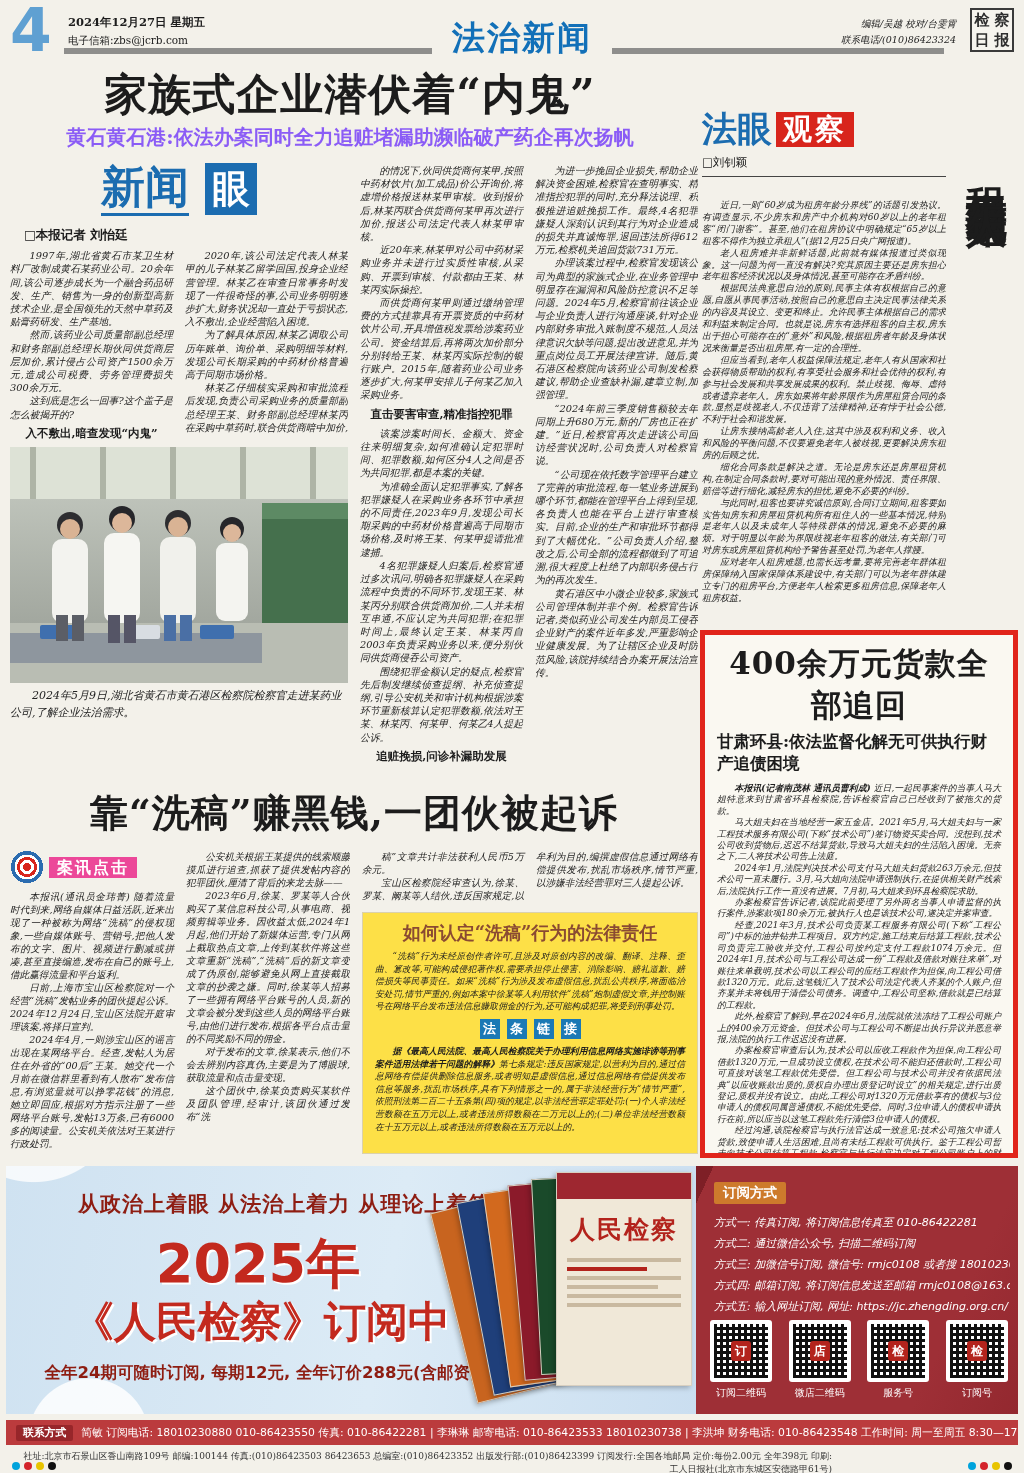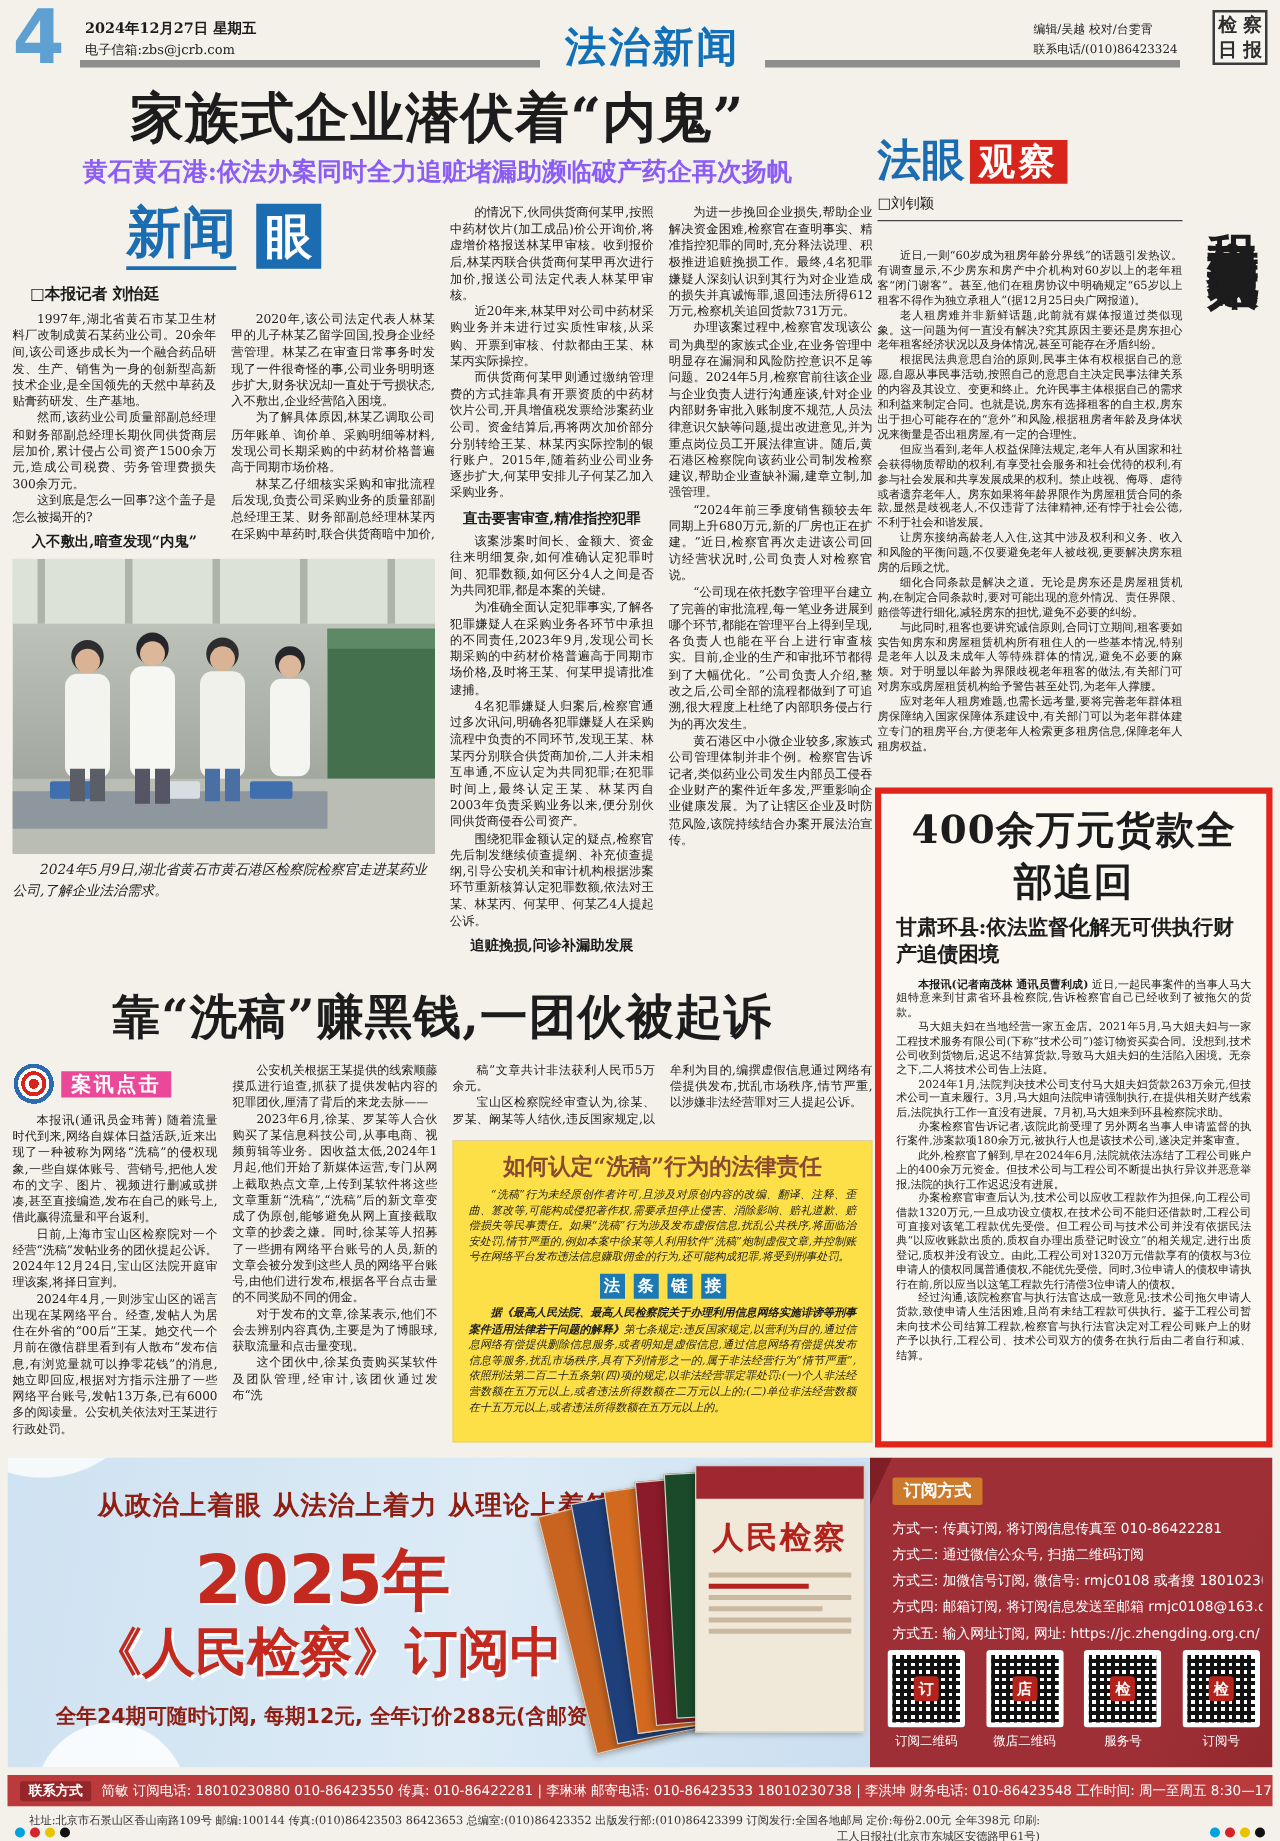--- a/index.html
+++ b/index.html
@@ -14,41 +14,41 @@
   .masthead { position:absolute; top:8px; left:10px; right:10px; height:56px; }
   .pagenum { position:absolute; left:0; top:-8px; font-family:"DejaVu Sans","Liberation Sans",sans-serif;
              font-size:60px; font-weight:bold; color:#5fa0d2; line-height:1; }
   .dateblock { position:absolute; left:58px; top:6px; font-size:11.5px; line-height:1.55; font-weight:bold; }
   .dateblock .em { font-weight:normal; font-size:10.5px; }
   .rule-l { position:absolute; left:54px; top:40px; width:368px; height:6px; background:#8e8e8c; }
   .rule-r { position:absolute; left:602px; top:40px; width:332px; height:6px; background:#8e8e8c; }
   .section-title { position:absolute; left:424px; top:8px; width:176px; text-align:center;
                    font-size:33px; font-weight:900; color:#1270b8; letter-spacing:2px;
                    font-family:"DejaVu Sans","Liberation Sans",sans-serif; }
-  .editors { position:absolute; right:72px; top:8px; font-size:9.5px; line-height:1.7; color:#222; }
+  .editors { position:absolute; right:58px; top:8px; text-align:right; font-size:9.5px; line-height:1.7; color:#222;font-style:italic; }
   .seal { position:absolute; right:0; top:0; width:44px; height:44px; border:2px solid #3a3a3a;
           display:grid; grid-template-columns:1fr 1fr; align-items:center; justify-items:center;
           font-size:15px; font-weight:bold; color:#2e2e2e; background:#f6f4ee; }
   
   .lead-headline { position:absolute; top:66px; left:30px; width:640px; text-align:center;
                    font-size:43px; font-weight:900; letter-spacing:1px; }
   .lead-subhead  { position:absolute; top:124px; left:30px; width:640px; text-align:center;
                    font-size:20px; font-weight:700; color:#8b5cf6; }
   .lead-body { position:absolute; top:160px; left:10px; width:688px; height:616px; }
   .lead-left { position:absolute; top:0; left:0; width:338px; }
   .xwy-logo { display:flex; align-items:center; justify-content:center; gap:16px; height:58px; }
   .xwy-main { font-size:44px; font-weight:900; color:#1b6cb0; font-family:"DejaVu Sans",sans-serif;
               border-bottom:3px solid #1b6cb0; line-height:1.15; }
   .xwy-box  { width:52px; height:52px; background:#1b6cb0; color:#fff; font-size:38px; font-weight:900;
               display:flex; align-items:center; justify-content:center; font-family:"DejaVu Sans",sans-serif; }
   .byline { margin:6px 0 4px 14px; font-size:12.5px; font-weight:bold; line-height:1.7; }
   .cols2 { column-count:2; column-gap:12px; column-fill:auto; overflow:hidden;
            font-size:9.8px; line-height:13.2px; }
   .cols-a { height:192px; }
-  .bp { margin:0; text-indent:2em; text-align:justify; }
+  .bp { margin:0; text-indent:2em; text-align:justify;font-style:italic; }
   .colsub { font-size:11.5px; font-weight:900; text-align:center; margin:6px 0; break-inside:avoid; }
   .photo-wrap { margin-top:6px; width:338px; }
   .photo-wrap svg { display:block; width:338px; height:236px; }
   .caption { margin-top:4px; font-size:11px; font-style:italic; line-height:1.55; text-indent:2em; color:#222; }
   .lead-right { position:absolute; top:4px; left:350px; width:338px; height:610px; }
   
   .observe { position:absolute; top:112px; left:702px; width:314px; height:514px; }
   .fygc-logo { display:flex; align-items:flex-end; gap:4px; }
   .fygc-main { font-size:35px; font-weight:900; color:#1b6cb0; font-family:"DejaVu Sans",sans-serif; line-height:1; }
   .fygc-box { background:#d8251c; color:#fff; font-size:29px; font-weight:900; padding:3px 7px;
@@ -283,20 +283,21 @@
 
 <div class="redbox">
   <div class="redbox-headline">400余万元货款全部追回</div>
   <div class="redbox-subhead">甘肃环县:依法监督化解无可供执行财产追债困境</div>
   <div class="redbox-body">
     <p class="bp"><span class="bold">本报讯(记者南茂林 通讯员曹利成)</span><span> 近日,一起民事案件的当事人马大姐特意来到甘肃省环县检察院,告诉检察官自己已经收到了被拖欠的货款。</span></p>
     <div>
         <p class="bp">马大姐夫妇在当地经营一家五金店。2021年5月,马大姐夫妇与一家工程技术服务有限公司(下称“技术公司”)签订物资买卖合同。没想到,技术公司收到货物后,迟迟不结算货款,导致马大姐夫妇的生活陷入困境。无奈之下,二人将技术公司告上法庭。</p>
         <p class="bp">2024年1月,法院判决技术公司支付马大姐夫妇货款263万余元,但技术公司一直未履行。3月,马大姐向法院申请强制执行,在提供相关财产线索后,法院执行工作一直没有进展。7月初,马大姐来到环县检察院求助。</p>
         <p class="bp">办案检察官告诉记者,该院此前受理了另外两名当事人申请监督的执行案件,涉案款项180余万元,被执行人也是该技术公司,遂决定并案审查。</p>
+        <p class="bp">经查,2021年3月,技术公司负责某工程服务有限公司(下称“工程公司”)中标的油井钻井工程项目。双方约定,施工结束后结算工程款,技术公司负责完工验收并交付,工程公司按约定支付工程款1074万余元。但2024年1月,技术公司与工程公司达成一份“工程款及借款对账往来单”,对账往来单载明,技术公司以工程公司的应结工程款作为担保,向工程公司借款1320万元。此后,这笔钱汇入了技术公司法定代表人齐某的个人账户,但齐某并未将钱用于清偿公司债务。调查中,工程公司坚称,借款就是已结算的工程款。</p>
         <p class="bp">此外,检察官了解到,早在2024年6月,法院就依法冻结了工程公司账户上的400余万元资金。但技术公司与工程公司不断提出执行异议并恶意举报,法院的执行工作迟迟没有进展。</p>
         <p class="bp">办案检察官审查后认为,技术公司以应收工程款作为担保,向工程公司借款1320万元,一旦成功设立债权,在技术公司不能归还借款时,工程公司可直接对该笔工程款优先受偿。但工程公司与技术公司并没有依据民法典“以应收账款出质的,质权自办理出质登记时设立”的相关规定,进行出质登记,质权并没有设立。由此,工程公司对1320万元借款享有的债权与3位申请人的债权同属普通债权,不能优先受偿。同时,3位申请人的债权申请执行在前,所以应当以这笔工程款先行清偿3位申请人的债权。</p>
         <p class="bp">经过沟通,该院检察官与执行法官达成一致意见:技术公司拖欠申请人货款,致使申请人生活困难,且尚有未结工程款可供执行。鉴于工程公司暂未向技术公司结算工程款,检察官与执行法官决定对工程公司账户上的财产予以执行,工程公司、技术公司双方的债务在执行后由二者自行和减、结算。</p>
       </div>
   </div>
 </div>
 
 <div class="wash">
   <h2 class="wash-headline">靠“洗稿”赚黑钱,一团伙被起诉</h2>
   <div class="wash-left">

